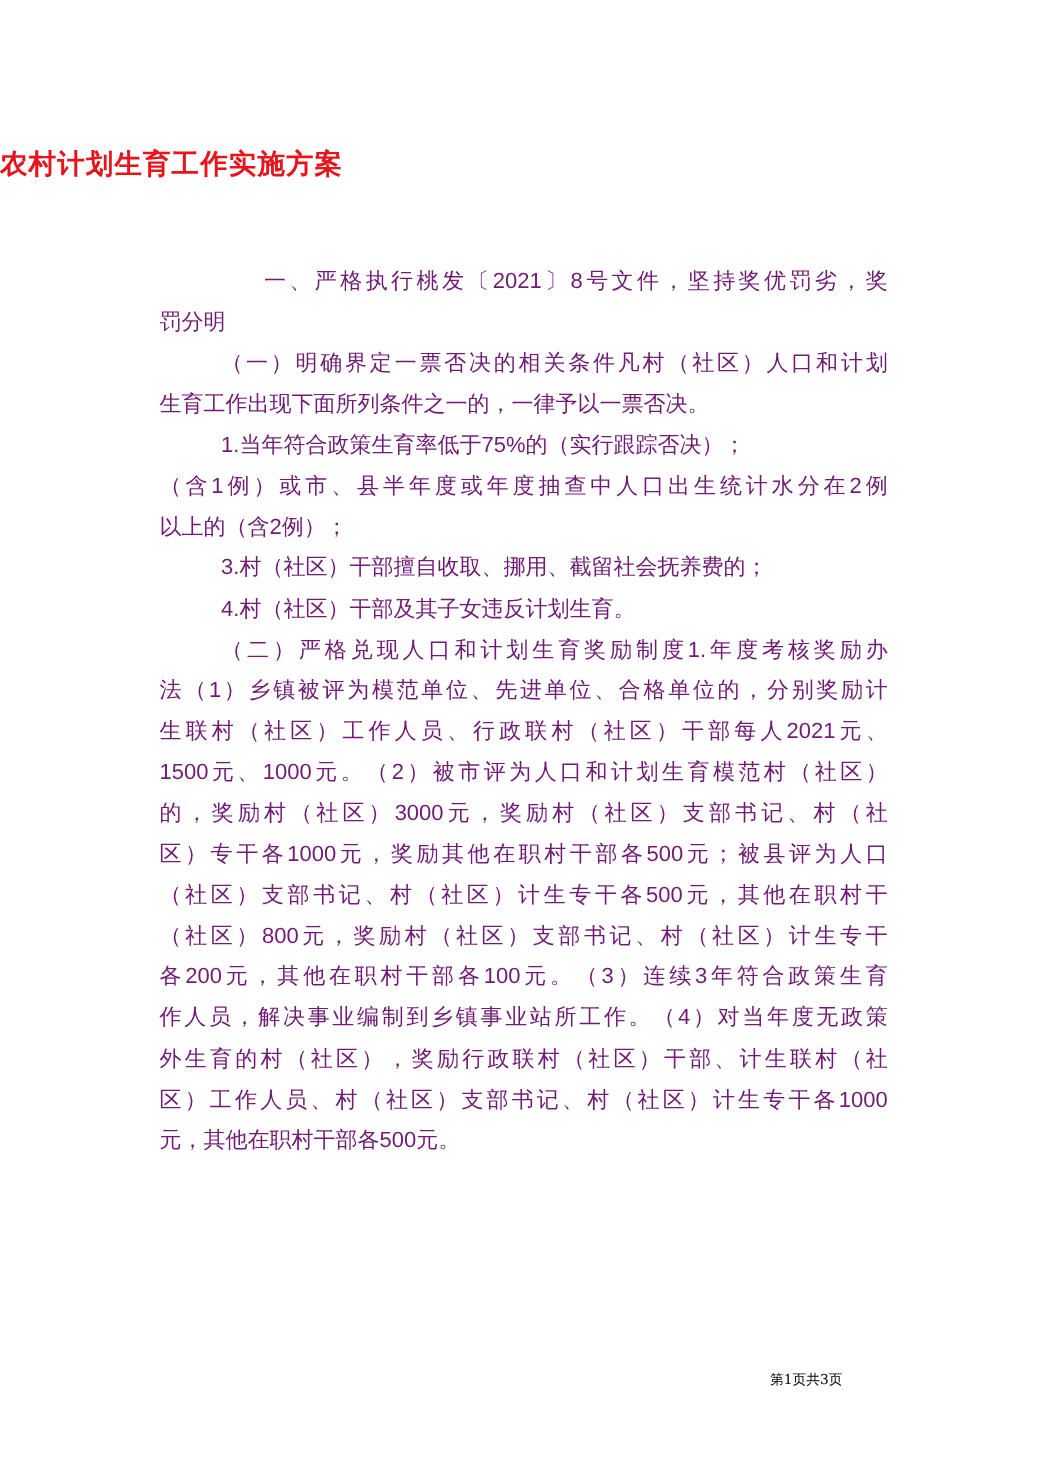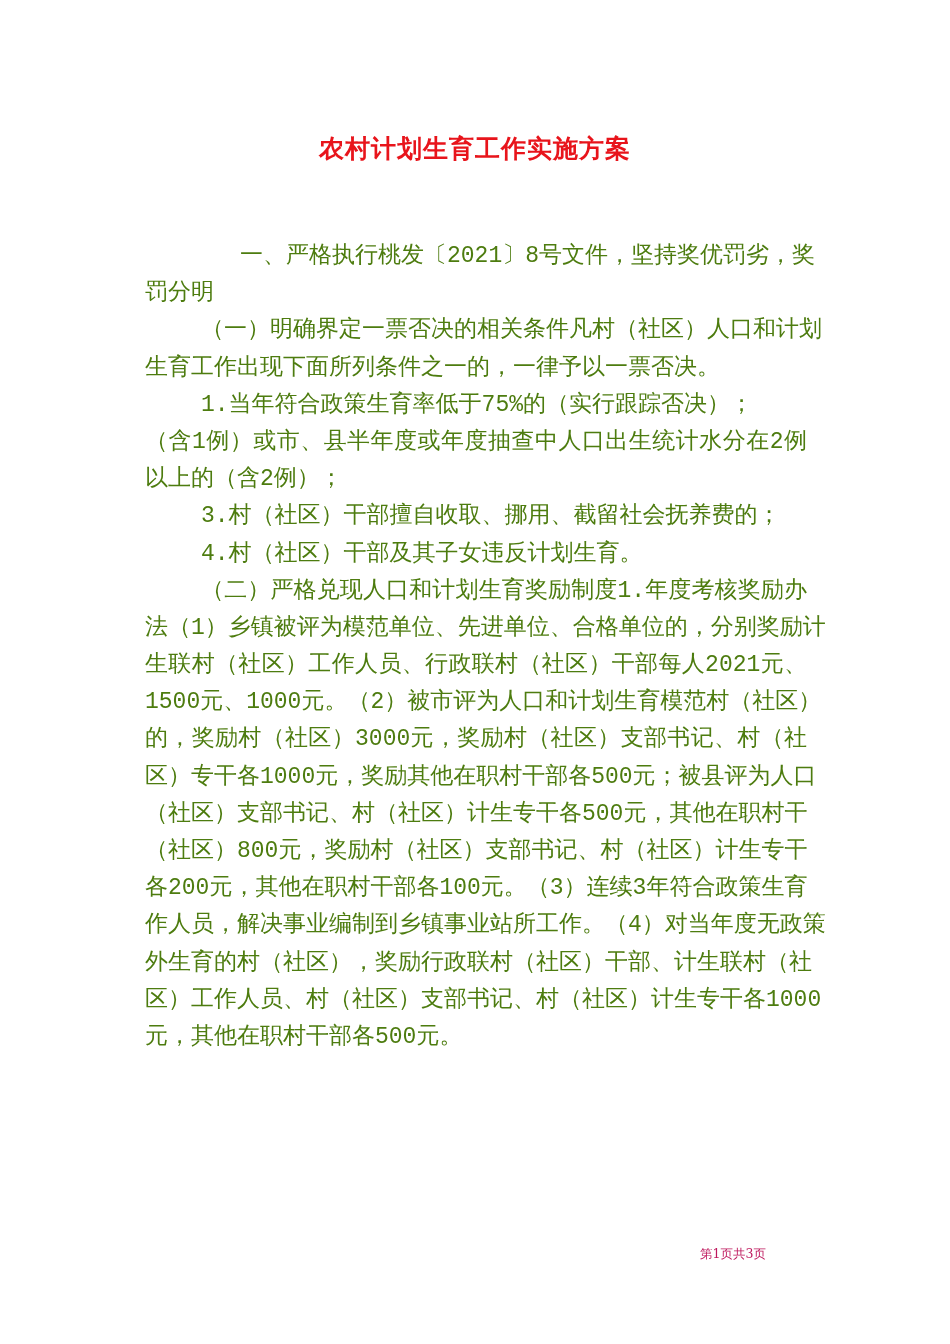--- a/index.html
+++ b/index.html
@@ -1,37 +1,37 @@
 <!DOCTYPE html>
 <html><head>
   <meta charset="utf-8">
   <style>
     html, body { margin: 0; padding: 0; background: #ffffff; }
     body { width: 950px; height: 1344px; position: relative; overflow: hidden; }
     .page { position: absolute; left: 0; top: 0; width: 950px; height: 1344px; background: #ffffff; }
     .title {
       position: absolute; left: 0; width: 950px; top: 132px;
-      text-align: center; font-family: "DejaVu Serif", "Liberation Serif", serif;
+      text-align: left; font-family: "DejaVu Serif", "Liberation Serif", serif;
       font-size: 25px; font-weight: bold; color: #e8141b; letter-spacing: 1px;
     }
     .body-text {
       position: absolute; left: 145px; top: 238px; width: 662px;
-      font-family: Liberation Mono, monospace;
-      font-size: 23px; line-height: 37.2px; color: #4d7c0f;
+      font-family: Liberation Sans, sans-serif;
+      font-size: 20px; line-height: 37.2px; color: #701a75;
     }
     .line { display: block; white-space: nowrap; height: 37.2px; overflow: visible; }
     .ind-h1 { padding-left: 95px; }
     .ind-p { padding-left: 56px; }
     .ind-i { padding-left: 56px; }
     .ind-i2 { padding-left: 60px; }
     .justify { text-align: justify; text-align-last: justify; }
     .footer {
       position: absolute; left: 700px; top: 1246px;
       font-family: "DejaVu Serif", "Liberation Serif", serif;
-      font-size: 12.5px; color: #be185d;
+      font-size: 12.5px; color: #000000;
     }
   </style>
 </head>
 <body>
 
 <div class="page">
   <div class="title">农村计划生育工作实施方案</div>
 
   <div class="body-text">
 

